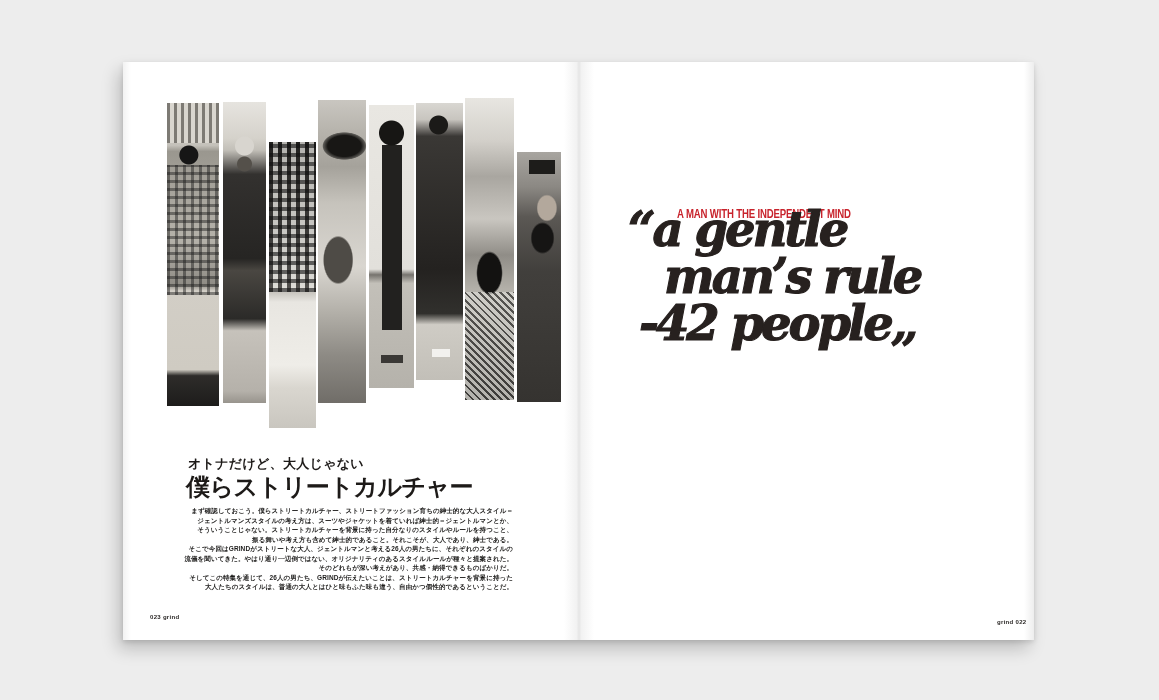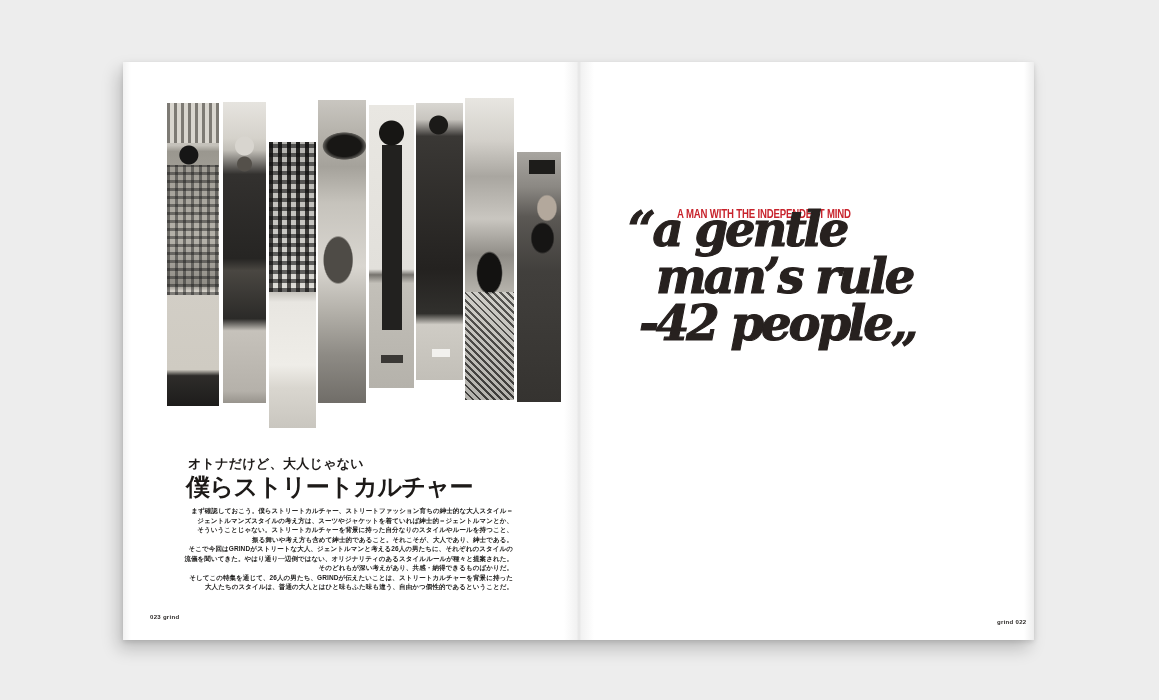--- a/index.html
+++ b/index.html
@@ -128,21 +128,21 @@
   }
   .headline{
     position:absolute;left:48px;top:144px;
     font-family:"DejaVu Serif","Liberation Serif",serif;
     font-style:italic;font-weight:bold;
     font-size:48px;line-height:47px;letter-spacing:-3px;
     -webkit-text-stroke:1.1px currentColor;
     white-space:nowrap;
   }
   .hl-1{margin-left:2px;}
-  .hl-2{margin-left:30px;}
+  .hl-2{margin-left:38px;}
   .hl-3{margin-left:13px;}
 </style>
 </head>
 <body style="background: rgb(237, 237, 237);">
 
 <div class="stage">
   <div class="spread">
 
     <div class="page page-left">
 

